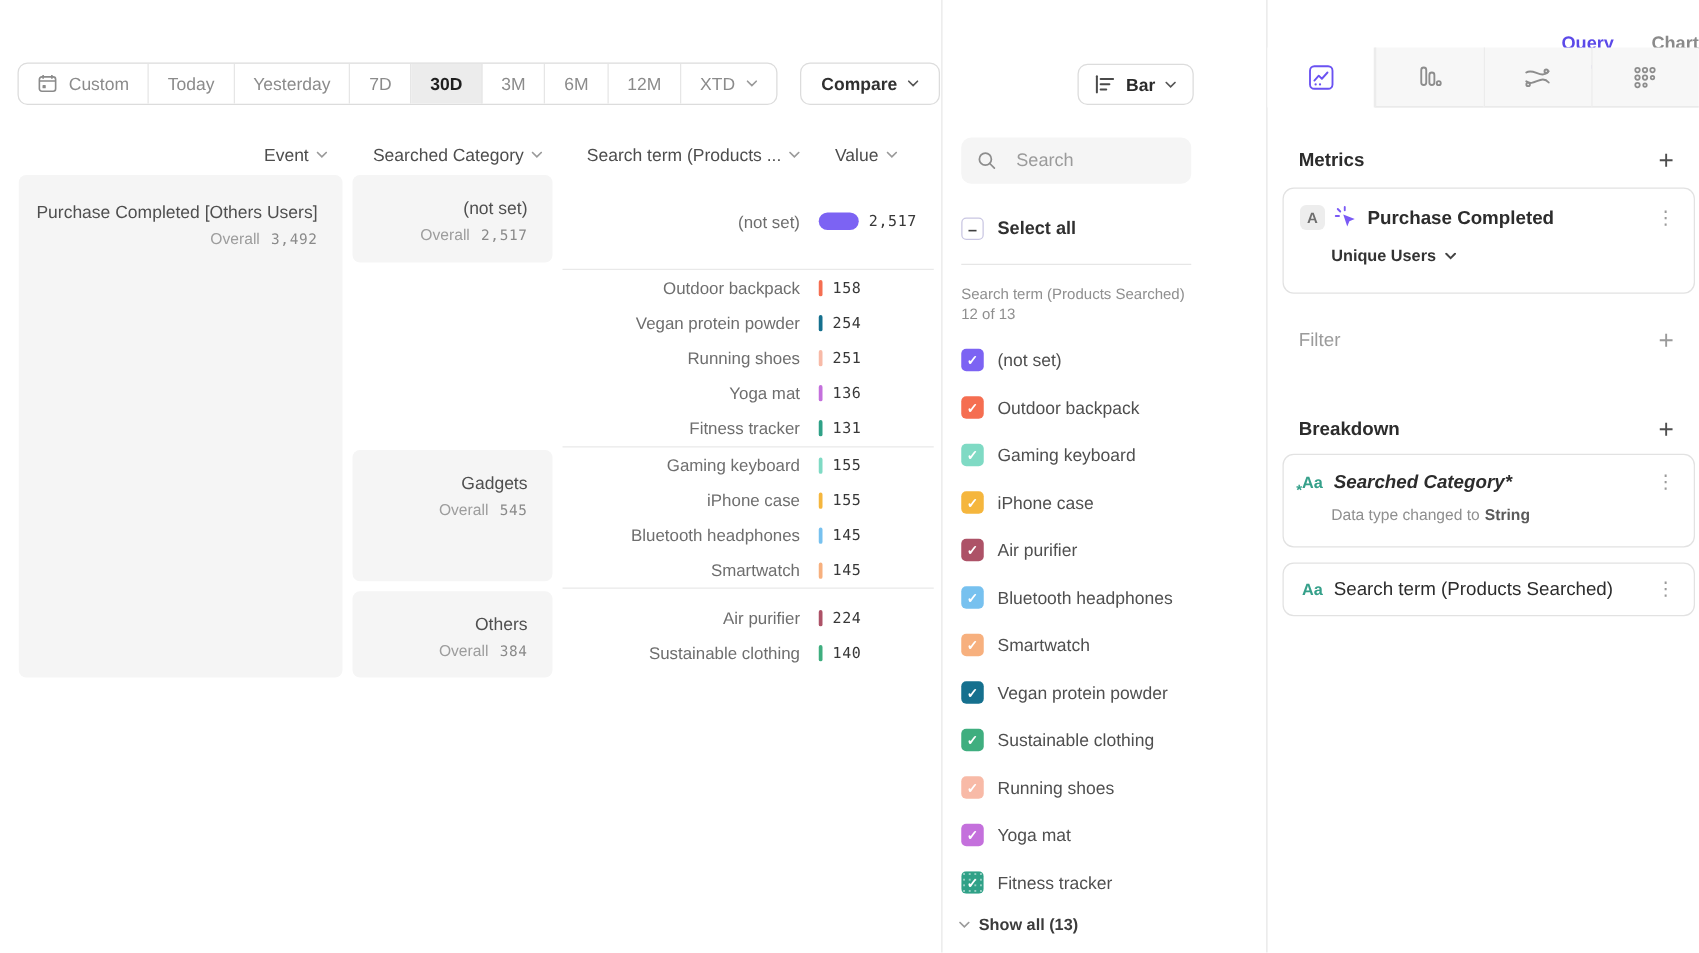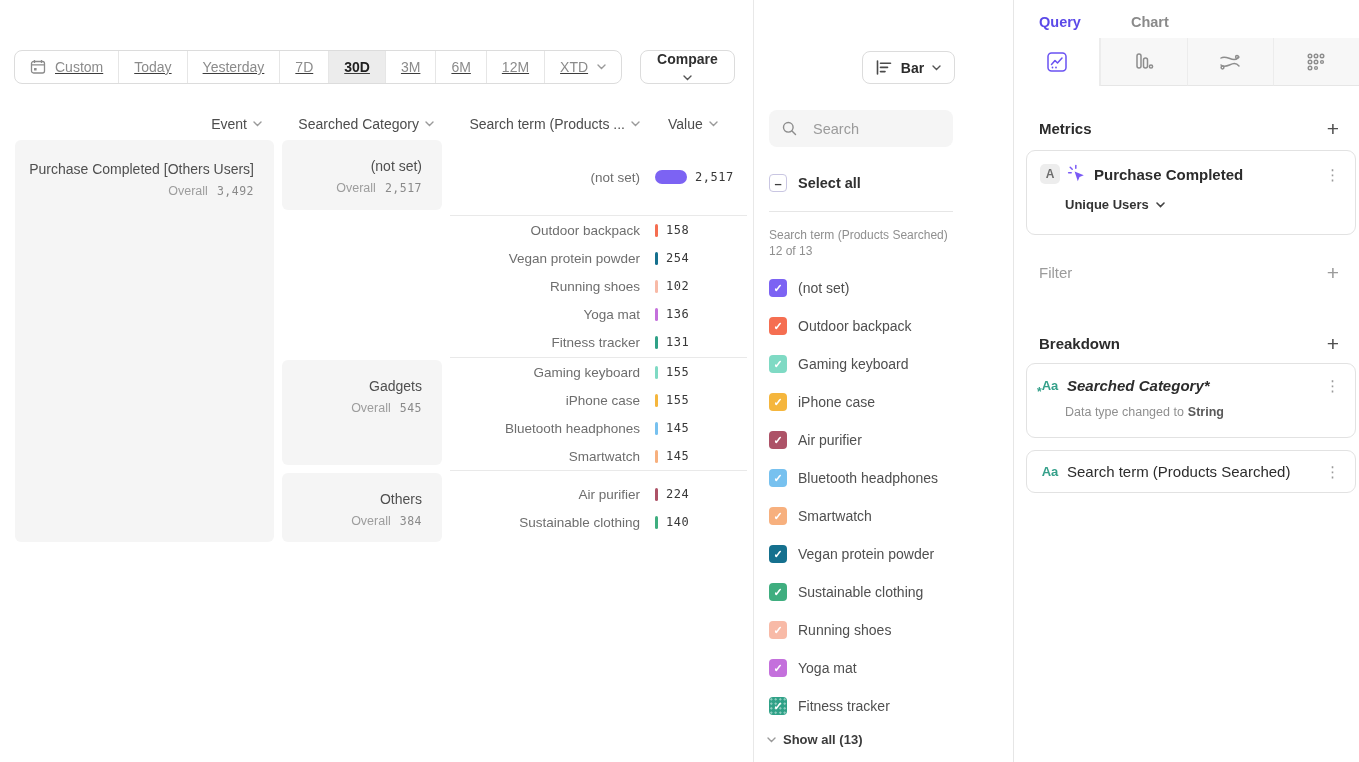--- a/index.html
+++ b/index.html
@@ -4,25 +4,25 @@
 <style>
   * { box-sizing: border-box; margin: 0; padding: 0; }
   html,body { width:1359px; height:762px; overflow:hidden; background:#fff;
     font-family:"Liberation Sans", sans-serif; color:#3c3c3c; }
   svg { display:block; }
 
   
   #main { position:absolute; left:0; top:0; width:1013px; height:762px; }
 
   .toolbar { position:absolute; left:14px; top:50px; display:flex; align-items:center; }
-  .seg { display:flex; align-items:stretch; border:1px solid #dcdcdc; border-radius:8px; height:34px; overflow:hidden; background:#fff;text-decoration:underline; }
+  .seg { display:flex; align-items:stretch; border:1px solid #dcdcdc; border-radius:8px; height:34px; overflow:hidden; background:#fff; }
   .seg-item { display:flex; align-items:center; gap:9px; padding:0 15px; font-size:14px; color:#8b8b8b; border-right:1px solid #e6e6e6; cursor:pointer; white-space:nowrap; }
   .seg-item:last-child { border-right:none; }
   .seg-item.selected { background:#ececec; color:#1f1f1f; font-weight:700; }
-  .compare-btn { margin-left:18px; display:flex; align-items:center; gap:8px; height:34px; padding:0 16px; border:1px solid #dcdcdc; border-radius:8px; font-size:14px; font-weight:600; color:#303030; cursor:pointer; background:#fff;flex-direction:column; }
+  .compare-btn { margin-left:18px; display:flex; align-items:center; gap:8px; height:34px; padding:0 16px; border:1px solid #dcdcdc; border-radius:8px; font-size:14px; font-weight:600; color:#303030; cursor:pointer; background:#fff; }
   .bar-btn { position:absolute; left:862px; top:51px; width:93px; height:33px; display:flex; align-items:center; justify-content:center; gap:8px; border:1px solid #dcdcdc; border-radius:8px; font-size:14px; font-weight:700; color:#2b2b2b; cursor:pointer; background:#fff; }
 
   .hdr { position:absolute; top:116px; display:flex; align-items:center; gap:6px; font-size:14px; color:#4d4d4d; cursor:pointer; }
   .chev { color:#9a9a9a; }
 
   .gcard { position:absolute; background:#f5f5f5; border-radius:6px; text-align:right; padding:18px 20px 0 0; }
   .gcard .gname { font-size:14px; color:#4f4f4f; }
   .gcard .goverall { margin-top:7px; font-size:12.5px; color:#9d9d9d; }
   .gcard .goverall .num { font-family:"DejaVu Sans Mono", monospace; font-size:11.5px; color:#8a8a8a; margin-left:9px; letter-spacing:0.5px; }
 
@@ -45,21 +45,21 @@
   .cbx-indet { background:#fff; border:1.5px solid #c9c6e2; color:#3f3f3f; font-size:13px; }
   .cbx-dotted { background-image:radial-gradient(rgba(255,255,255,.5) 1.1px, rgba(0,0,0,0) 1.1px); background-size:4.5px 4.5px; }
   .fdivider { position:absolute; left:15px; top:211px; width:184px; height:1px; background:#e6e6e6; }
   .group-label { position:absolute; left:15px; top:227px; width:185px; font-size:12px; line-height:16px; color:#8f8f8f; }
   .fitem { position:absolute; left:15px; display:flex; align-items:center; gap:11px; cursor:pointer; }
   .fitem .lbl { font-size:14px; color:#4f4f4f; }
   .showall { position:absolute; left:13px; top:732px; display:flex; align-items:center; gap:7px; font-size:13px; font-weight:600; color:#3b3b3b; cursor:pointer; }
 
   
   #qpanel { position:absolute; left:1013px; top:0; width:346px; height:762px; border-left:1px solid #e6e6e6; background:#fff; }
-  .qtabs { position:absolute; left:0; top:4px; right:0; height:38px; display:flex; align-items:flex-end; padding-left:25px; gap:50px; }
+  .qtabs { position:absolute; left:0; top:17px; right:0; height:38px; display:flex; align-items:flex-end; padding-left:25px; gap:30px;justify-content:flex-end; }
   .qtab { font-size:14.5px; font-weight:600; color:#8a8a8a; padding-bottom:9px; border-bottom:3px solid transparent; cursor:pointer; }
   .qtab.active { color:#5b49e8; font-weight:700; border-bottom-color:#5b49e8; }
   .icontabs { position:absolute; left:0; top:38px; right:0; height:48px; display:flex; }
   .itab { flex:1; display:flex; align-items:center; justify-content:center; background:#f7f7f7; border-bottom:1px solid #e6e6e6; border-left:1px solid #ececec; cursor:pointer; }
   .itab.active { background:#fff; border-bottom:none; border-left:none; border-right:1px solid #ececec; }
   .sect-head { position:absolute; left:25px; right:20px; display:flex; align-items:center; justify-content:space-between; }
   .sect-title { font-size:15px; font-weight:700; color:#2c2c2c; }
   .sect-title.muted { font-weight:400; color:#9b9b9b; }
   .plus { font-size:21px; font-weight:400; color:#4f4f4f; line-height:1; cursor:pointer; }
   .plus.muted { color:#9b9b9b; }
@@ -220,21 +220,21 @@
       <span class="val">158</span>
     </div>
     <div class="brow" style="top:104px;">
       <span class="term">Vegan protein powder</span>
       <span class="bar" style="background-color: rgb(21, 112, 142); width: 3px;"></span>
       <span class="val">254</span>
     </div>
     <div class="brow" style="top:132px;">
       <span class="term">Running shoes</span>
       <span class="bar" style="background-color: rgb(248, 186, 167); width: 3px;"></span>
-      <span class="val">102</span>
+      <span class="val">251</span>
     </div>
     <div class="brow" style="top:160px;">
       <span class="term">Yoga mat</span>
       <span class="bar" style="background-color: rgb(196, 112, 220); width: 3px;"></span>
       <span class="val">136</span>
     </div>
     <div class="brow" style="top:188px;">
       <span class="term">Fitness tracker</span>
       <span class="bar" style="background-color: rgb(47, 161, 135); width: 3px;"></span>
       <span class="val">131</span>

